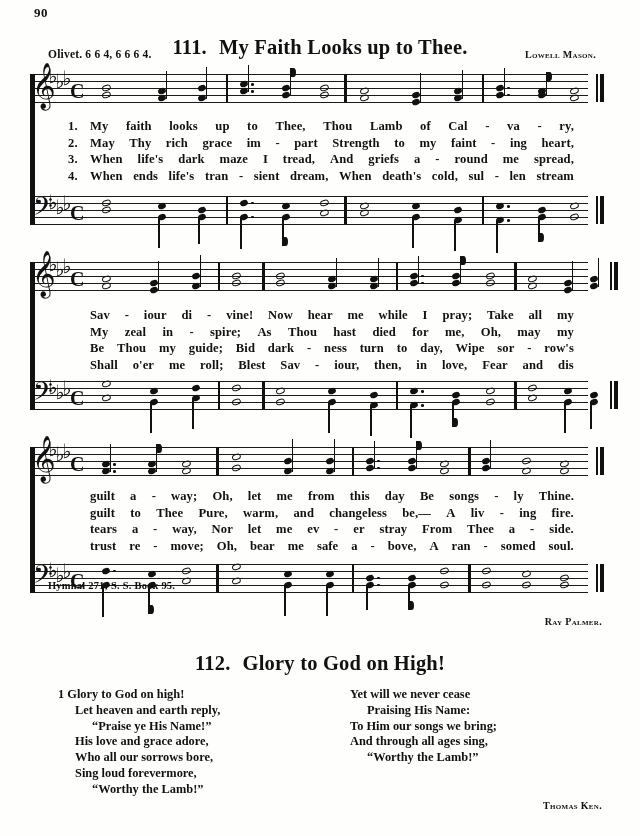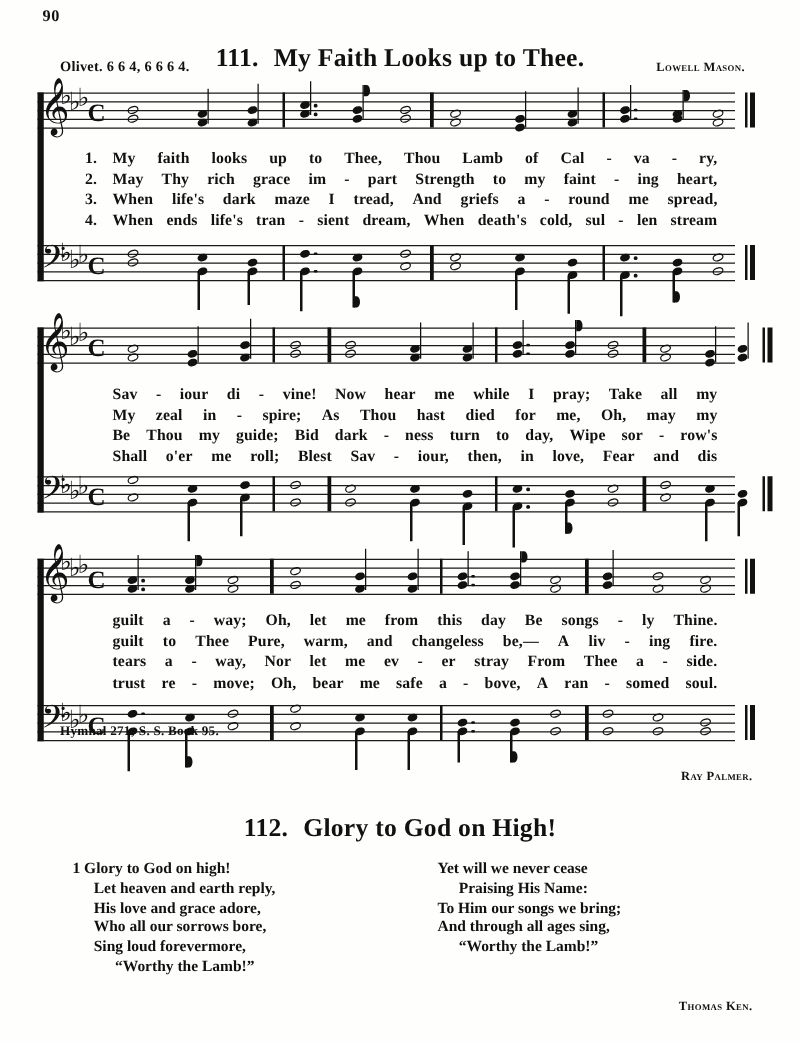--- a/index.html
+++ b/index.html
@@ -674,20 +674,21 @@
   <div class="credit-left" style="top:580px;">Hymnal 271; S. S. Book 95.</div>
   <div class="credit-right smallcaps" style="top:616px;">Ray Palmer.</div>
 
   <div class="hymn-title" style="top:652px;">
     <span class="num">112.</span><span class="ttl">Glory to God on High!</span>
   </div>
 
   <div class="txt-col" id="st1" style="left:58px;top:687px;width:250px;">
       <div class="ln ind0">1 Glory to God on high!</div>
       <div class="ln ind1">Let heaven and earth reply,</div>
+      <div class="ln ind2">“Praise ye His Name!”</div>
       <div class="ln ind1">His love and grace adore,</div>
       <div class="ln ind1">Who all our sorrows bore,</div>
       <div class="ln ind1">Sing loud forevermore,</div>
       <div class="ln ind2">“Worthy the Lamb!”</div>
     </div>
   <div class="txt-col" id="st2" style="left:333px;top:687px;width:260px;">
       <div class="ln ind1">Yet will we never cease</div>
       <div class="ln ind2">Praising His Name:</div>
       <div class="ln ind1">To Him our songs we bring;</div>
       <div class="ln ind1">And through all ages sing,</div>

